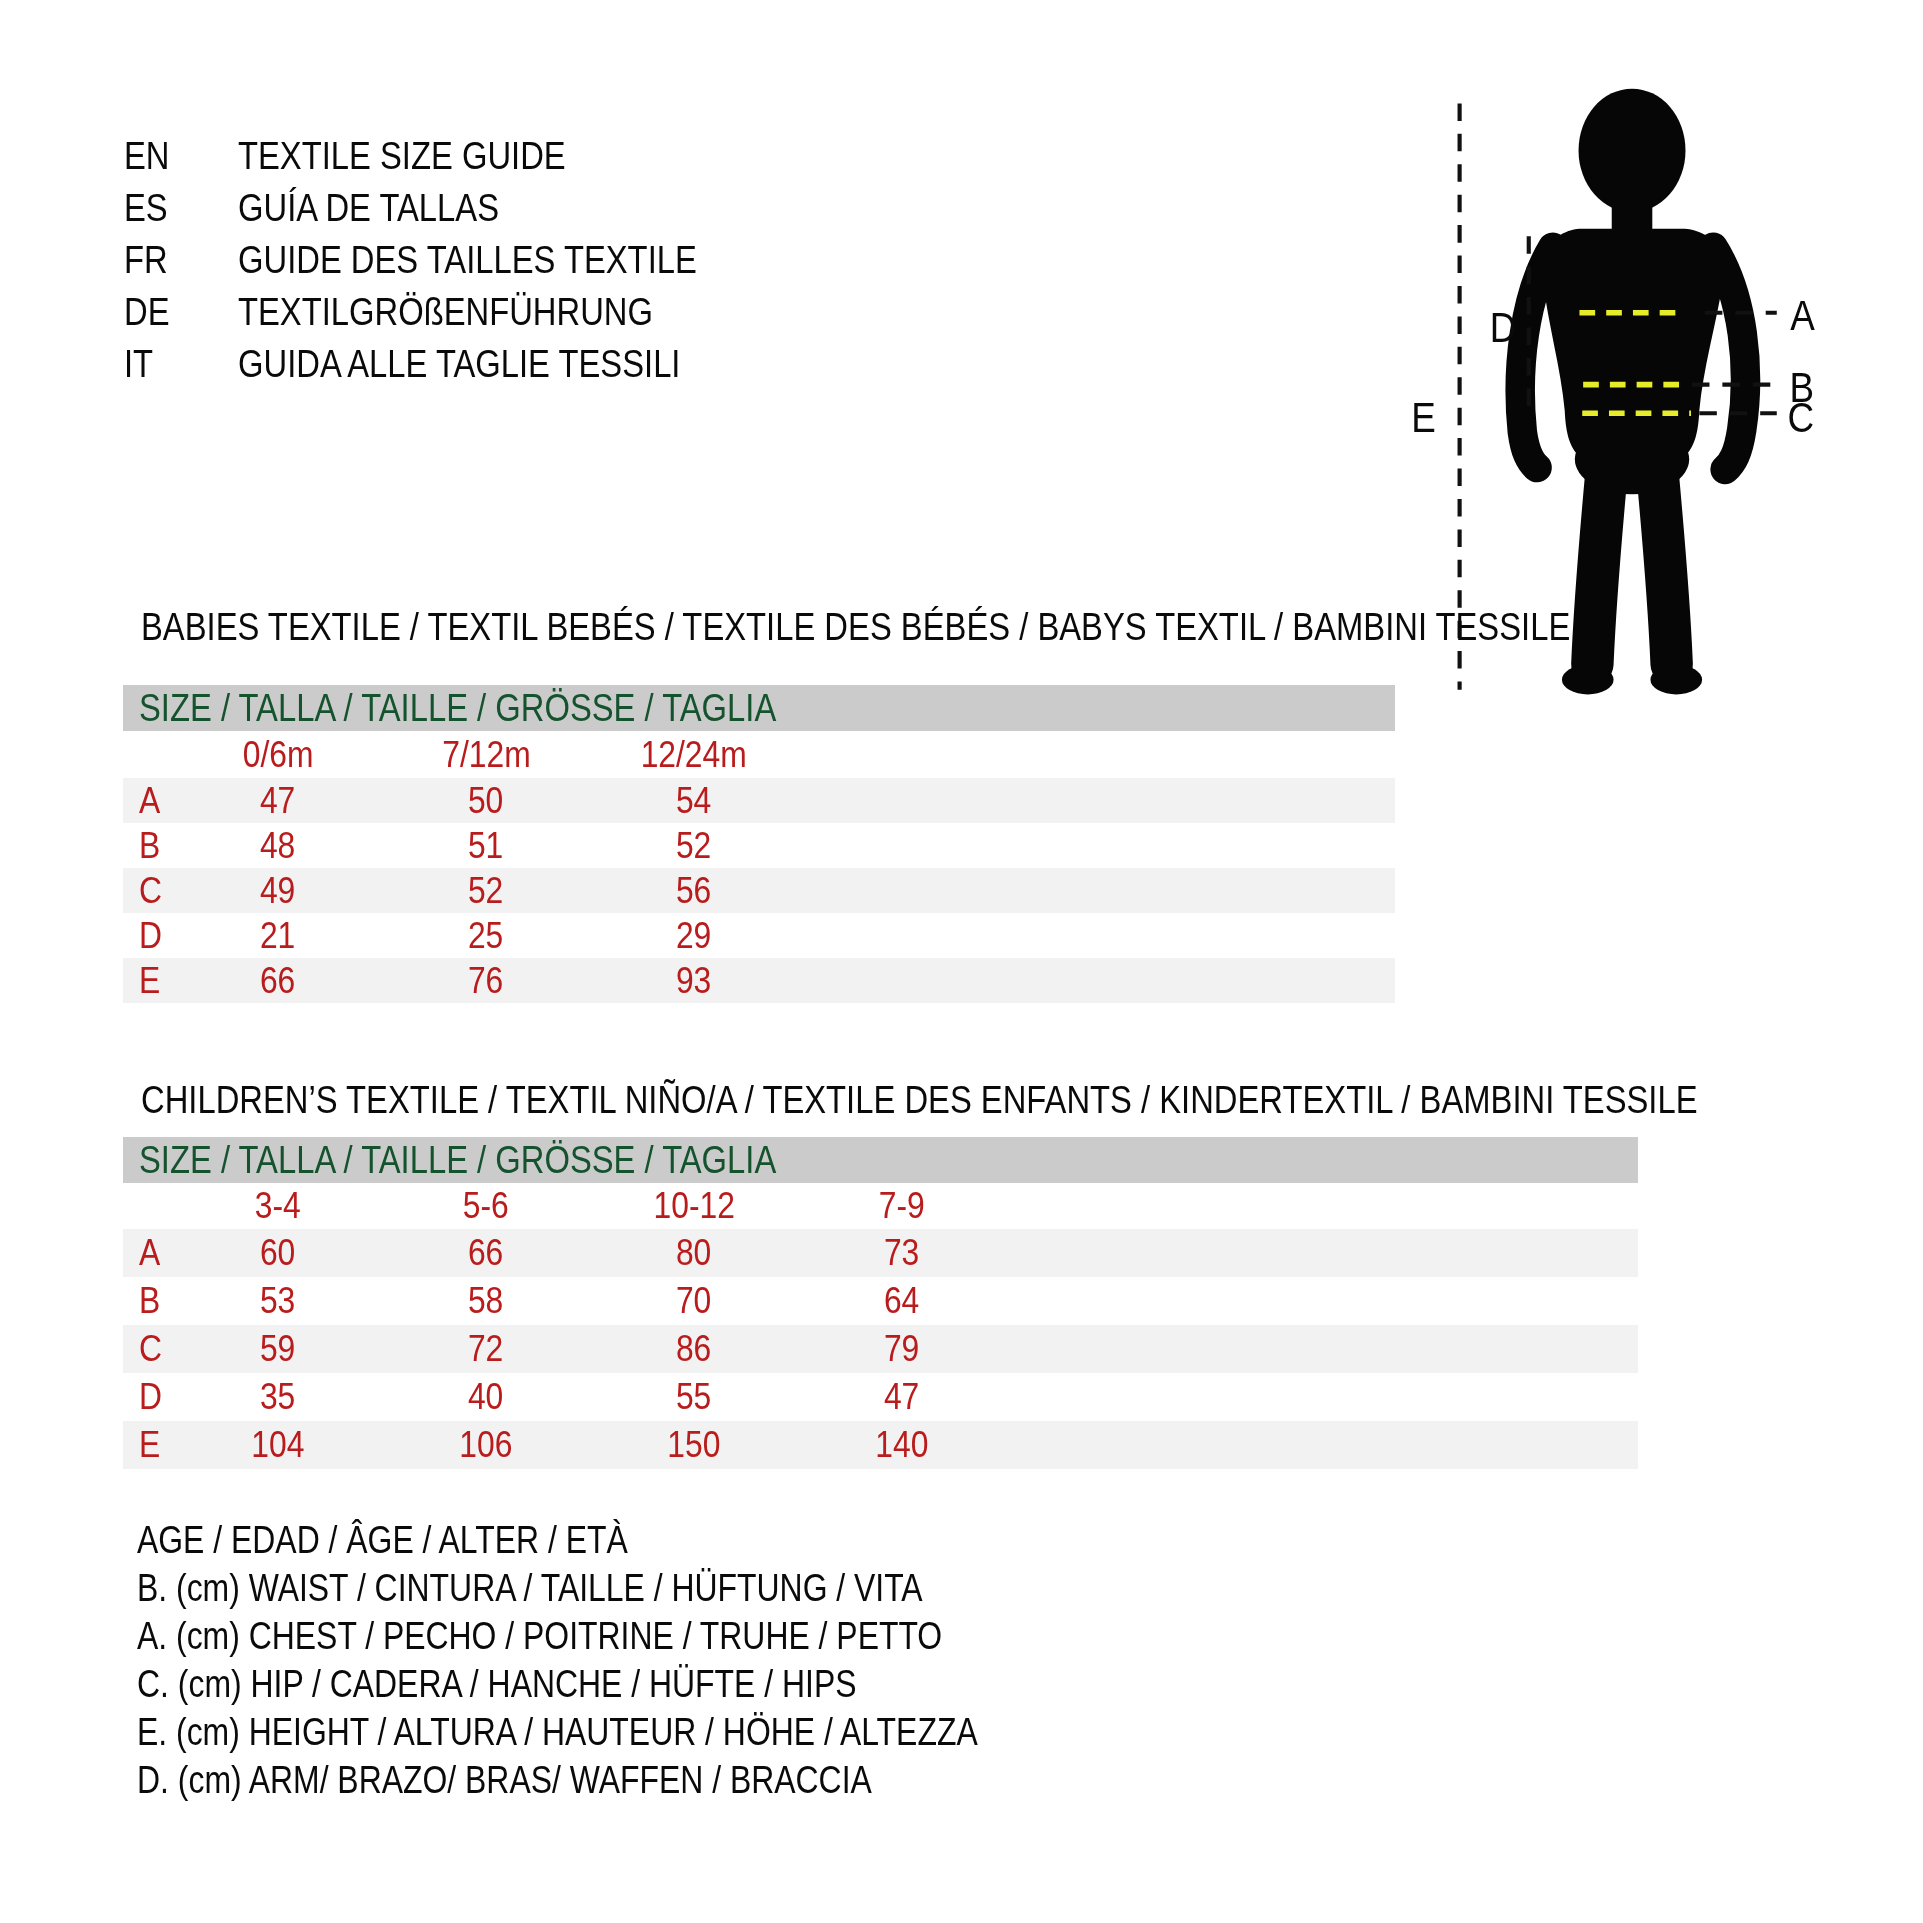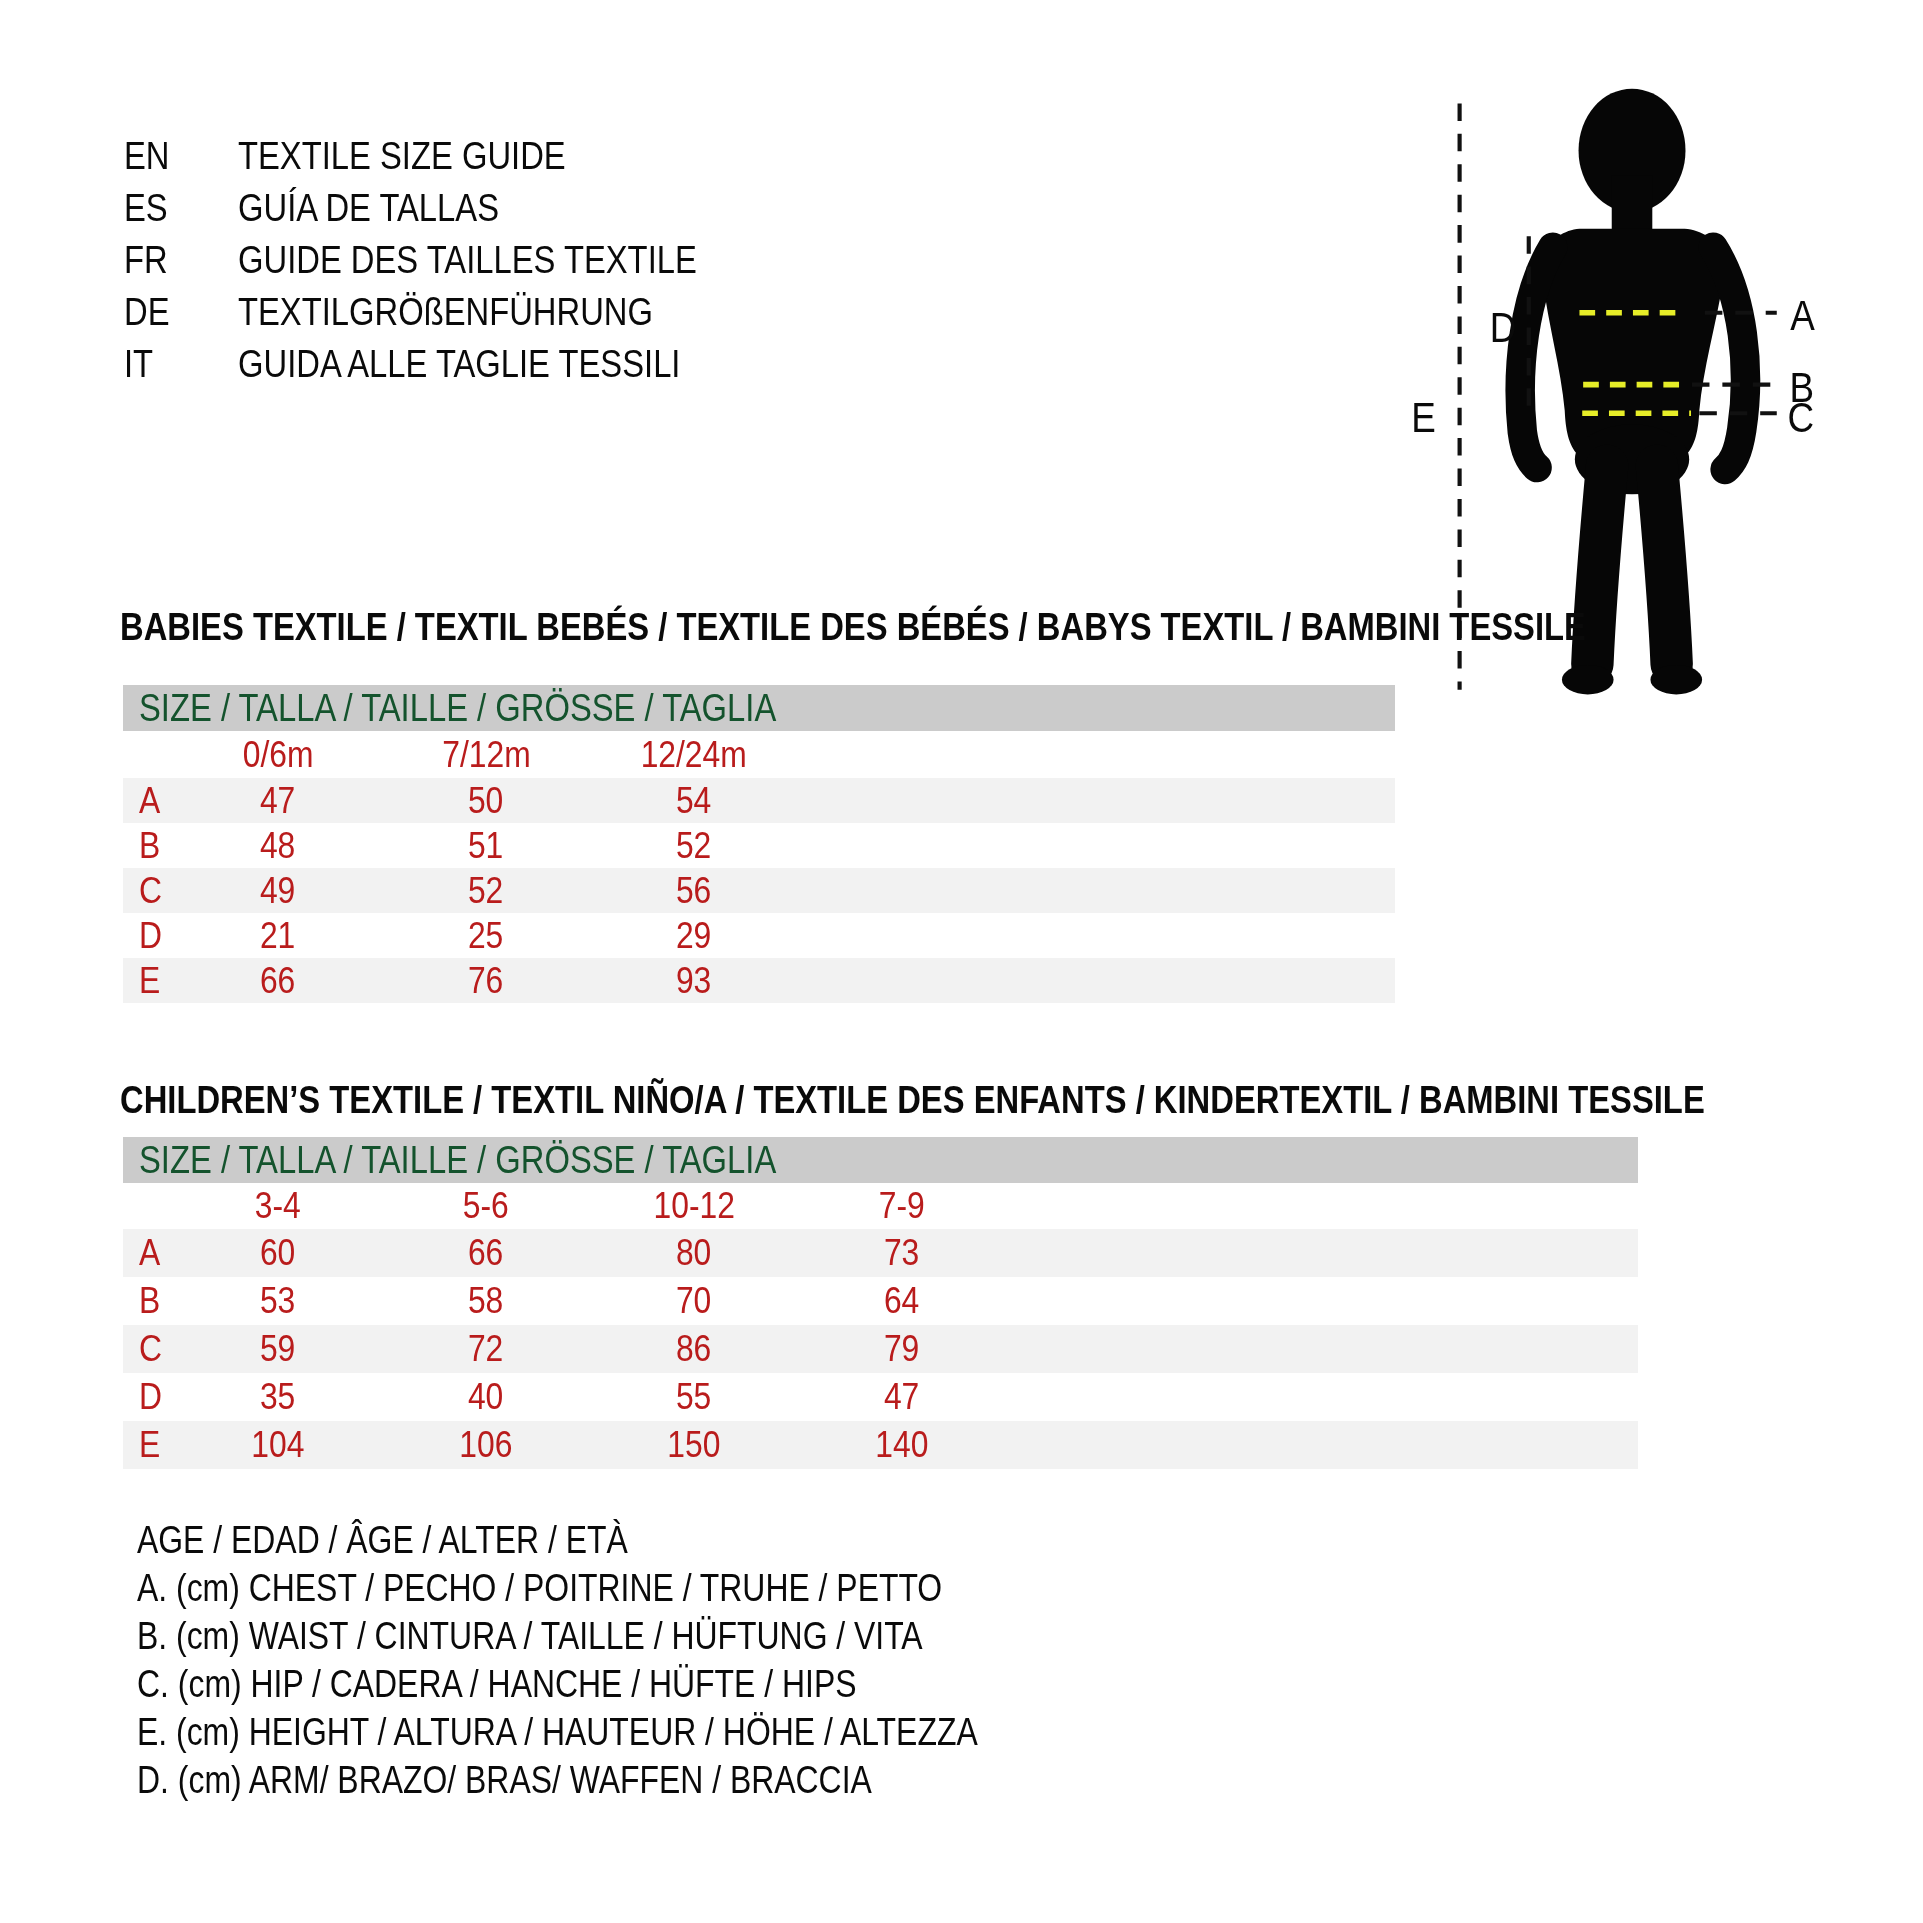--- a/index.html
+++ b/index.html
@@ -9,21 +9,21 @@
   }
   
   .sx{display:inline-block;transform:scaleX(0.84);transform-origin:0 50%;white-space:nowrap;}
   .sxc{display:inline-block;transform:scaleX(0.86);transform-origin:50% 50%;white-space:nowrap;}
 
   
   .langs{position:absolute;left:124px;top:130px;}
   .lang-row{display:grid;grid-template-columns:114px auto;line-height:52px;font-size:39px;}
 
   
-  .sec-heading{position:absolute;left:120px;font-size:39px;line-height:41px;white-space:nowrap;font-weight:bold;}
+  .sec-heading{position:absolute;left:141px;font-size:39px;line-height:41px;white-space:nowrap;}
   .sec-heading-babies{top:606px;}
   .sec-heading-children{top:1079px;}
 
   
   .table{position:absolute;left:123px;}
   .babies-table{top:685px;width:1272px;}
   .children-table{top:1137px;width:1515px;}
   .size-bar{background:#cbcbcb;height:46px;line-height:46px;font-size:39px;color:#14532d;padding-left:15.7px;}
   .size-bar .sx{white-space:nowrap;}
   .cols-row,.trow{display:grid;}
@@ -199,21 +199,21 @@
         <div class="cell label-cell"><span class="sxl">E</span></div>
         <div class="cell"><span class="sxc">104</span></div>
         <div class="cell"><span class="sxc">106</span></div>
         <div class="cell"><span class="sxc">150</span></div>
         <div class="cell"><span class="sxc">140</span></div>
       </div>
     </div>
 
   <div class="legend">
     <div><span class="sx">AGE / EDAD / ÂGE / ALTER / ETÀ</span></div>
+    <div><span class="sx">B. (cm) WAIST / CINTURA / TAILLE / HÜFTUNG / VITA</span></div>
     <div><span class="sx">A. (cm) CHEST / PECHO / POITRINE / TRUHE / PETTO</span></div>
-    <div><span class="sx">B. (cm) WAIST / CINTURA / TAILLE / HÜFTUNG / VITA</span></div>
     <div><span class="sx">C. (cm) HIP / CADERA / HANCHE / HÜFTE / HIPS</span></div>
     <div><span class="sx">E. (cm) HEIGHT / ALTURA / HAUTEUR / HÖHE / ALTEZZA</span></div>
     <div><span class="sx">D. (cm) ARM/ BRAZO/ BRAS/ WAFFEN / BRACCIA</span></div>
   </div>
 
 </div>
 
 
 </body></html>

